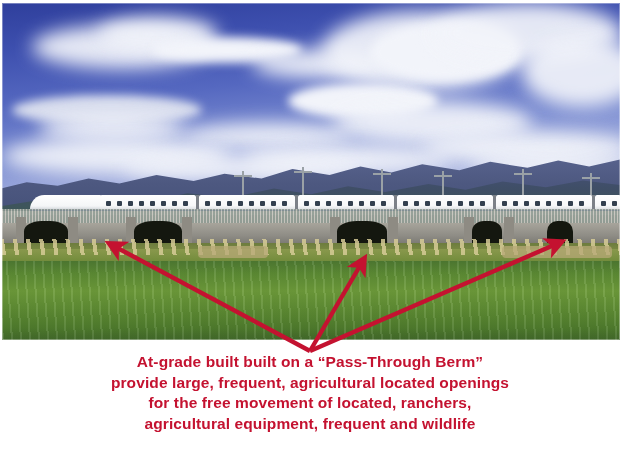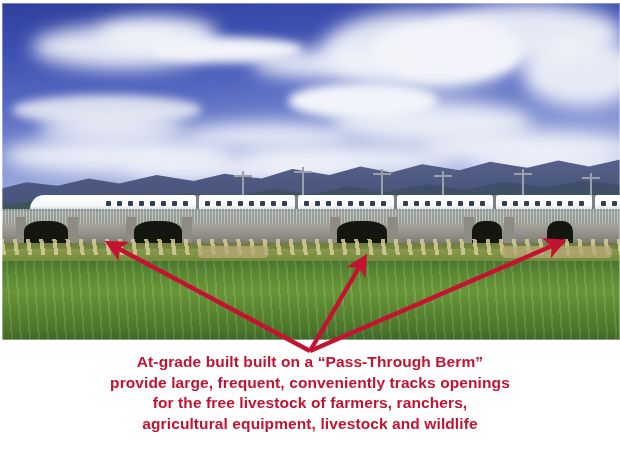--- a/index.html
+++ b/index.html
@@ -224,18 +224,18 @@
         <path d="M0,0 L5,2.5 L0,5 L1.3,2.5 Z" fill="#C41230"></path>
       </marker>
     </defs>
     <line x1="310" y1="351" x2="110" y2="244" stroke="#C41230" stroke-width="4.4" marker-end="url(#ah)"></line>
     <line x1="310" y1="351" x2="364" y2="259" stroke="#C41230" stroke-width="4.4" marker-end="url(#ah)"></line>
     <line x1="310" y1="351" x2="561" y2="242" stroke="#C41230" stroke-width="4.4" marker-end="url(#ah)"></line>
   </svg>
 
   <div id="caption" style="color: rgb(196, 18, 48);">
     <div class="line">At-grade built built on a “Pass-Through Berm”</div>
-    <div class="line">provide large, frequent, conveniently tracks openings</div>
-    <div class="line">for the free livestock of farmers, ranchers,</div>
-    <div class="line">agricultural equipment, livestock and wildlife</div>
+    <div class="line">provide large, frequent, agricultural located openings</div>
+    <div class="line">for the free movement of located, ranchers,</div>
+    <div class="line">agricultural equipment, frequent and wildlife</div>
   </div>
 
 </div>
 
 </body></html>

